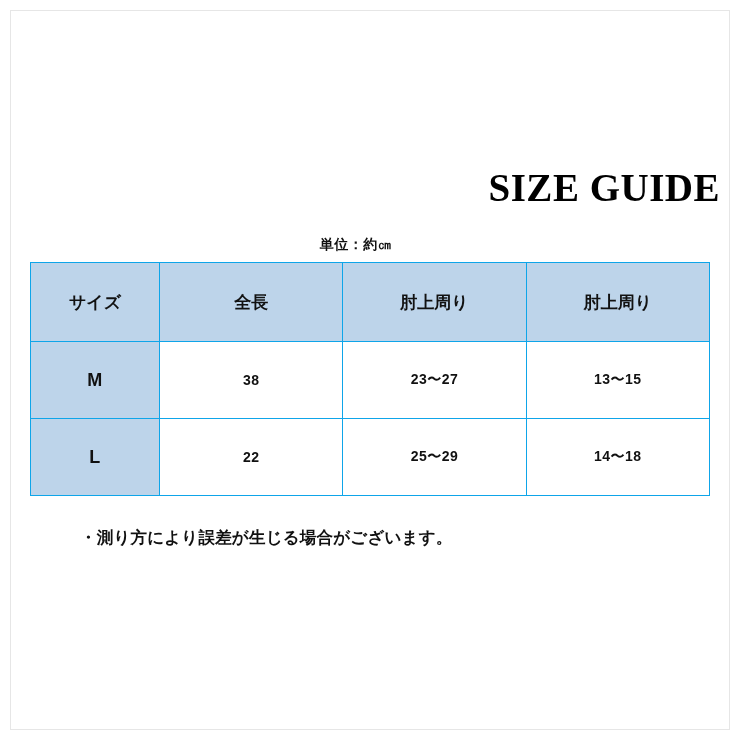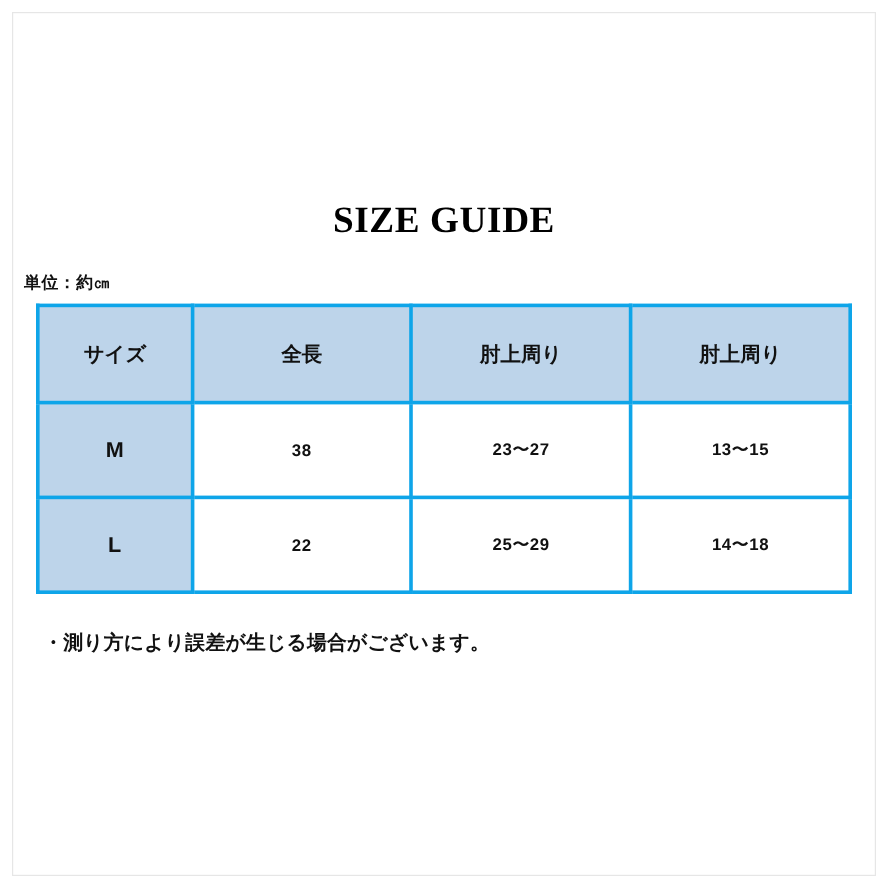--- a/index.html
+++ b/index.html
@@ -32,46 +32,46 @@
     box-sizing: border-box;
     pointer-events: none;
   }
   .content {
     position: absolute;
     left: 20px;
     top: 120px;
     width: 700px;
   }
   .title {
-    text-align: center;
+    text-align: right;
     font-family: "Liberation Serif", serif;
     font-weight: bold;
-    font-size: 31px;
+    font-size: 39px;
     letter-spacing: 0.5px;
     color: #000000;
     margin: 45px 0 8px 0;
   }
   .unit-row {
-    text-align: left;
+    text-align: center;
     padding-right: 28px;
     margin-top: 26px;
     font-size: 14px;
     font-weight: bold;
     color: #111111;
     letter-spacing: 0.5px;
   }
   table.size-table {
     margin: 8px auto 0 auto;
     border-collapse: collapse;
     width: 680px;
     table-layout: fixed;
   }
   table.size-table th,
   table.size-table td {
-    border: 3px solid #0ea5e9;
+    border: 1px solid #0ea5e9;
     height: 52px;
     text-align: center;
     vertical-align: middle;
     font-size: 17px;
     font-weight: bold;
     color: #111111;
     padding: 12px;
   }
   table.size-table thead th {
     background: #bdd4ea;
@@ -94,20 +94,21 @@
 
   .notes {
     margin: 26px 0 0 16px;
   }
   .note {
     font-size: 16.5px;
     font-weight: bold;
     color: #111111;
     line-height: 1.85;
     letter-spacing: 0.2px;
+    margin-left: 44px;
   }
 </style>
 </head>
 <body>
 
 <div class="page">
   <div class="frame"></div>
 
   <div class="content">
 

